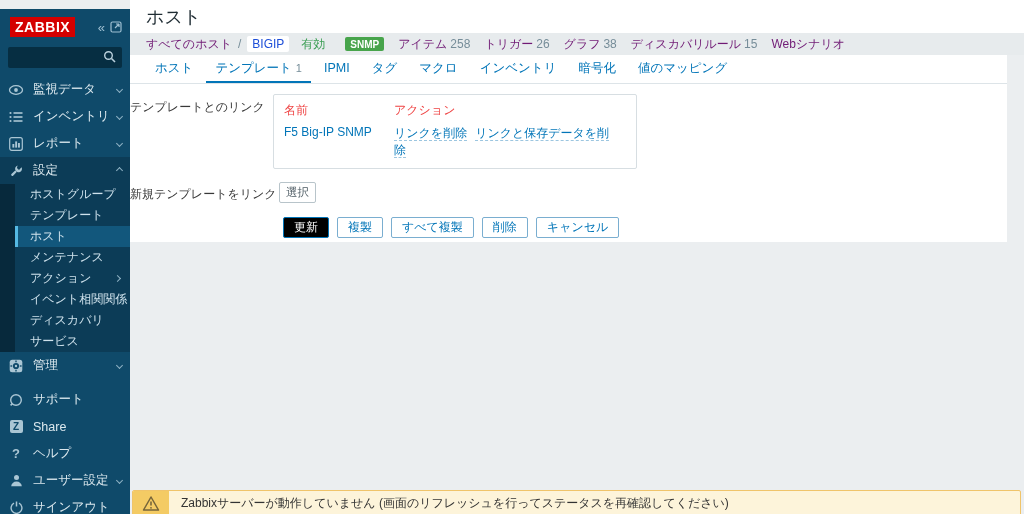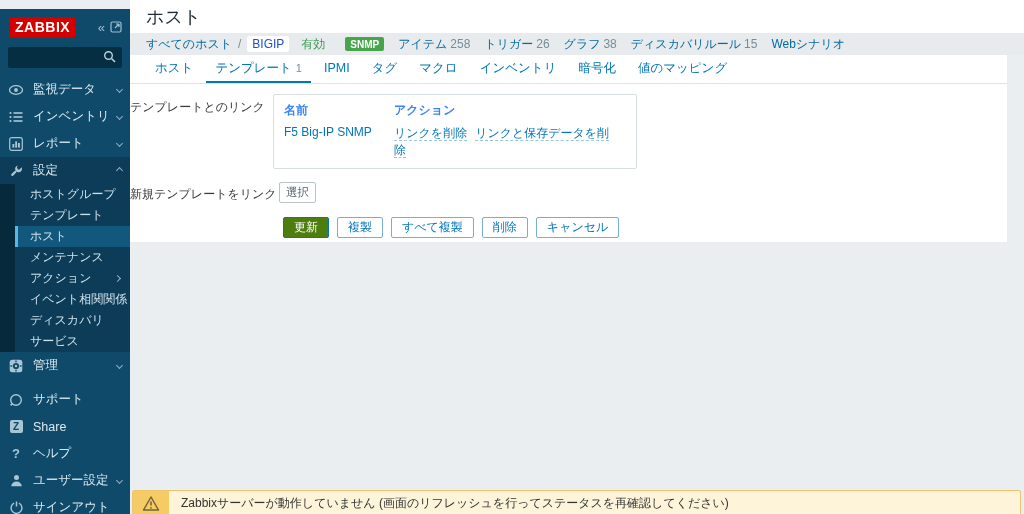--- a/index.html
+++ b/index.html
@@ -42,21 +42,21 @@
   .zshare { width:13px; height:13px; background:#aac6d4; color:#0f4a6a; font-size:10px;
     font-weight:bold; display:flex; align-items:center; justify-content:center; border-radius:2px; }
   .qmark { font-size:13px; font-weight:bold; color:#aac6d4; }
 
   
   .main { position:absolute; left:130px; top:0; width:894px; height:514px; }
   .titlebar { background:#fff; height:33px; display:flex; align-items:center; padding-left:16px; }
   .page-title { font-size:18px; color:#1f2c33; }
   .breadcrumb { background:#e7ebed; height:22px; display:flex; align-items:center;
     padding-left:16px; font-size:12px; gap:6px; white-space:nowrap; }
-  .bc-link { color:#0369a1; text-decoration:none; cursor:pointer; }
+  .bc-link { color:#701a75; text-decoration:none; cursor:pointer; }
   .bc-sep { color:#768d99; }
   .bc-chip { background:#fff; color:#1d4ed8; padding:1px 5px; border-radius:2px; }
   .bc-status { color:#3a9e53; cursor:pointer; margin-left:6px; }
   .bc-badge { background:#47a44b; color:#fff; font-size:10px; font-weight:bold;
     padding:1.5px 5px; border-radius:2px; margin-left:14px; }
   .bc-stat { margin-left:8px; }
   .bc-count { color:#768d99; margin-left:3px; }
 
   .panel { background:#fff; width:877px; }
   .tabs { display:flex; align-items:stretch; height:29px; padding-left:16px;
@@ -65,35 +65,35 @@
     color:#0275b8; cursor:pointer; border-bottom:2px solid transparent; }
   .tab.active { border-bottom-color:#0275b8; }
   .tab .cnt { color:#768d99; font-size:11px; margin-left:4px; }
 
   .form { padding:10px 0 4px 0; }
   .form-row { display:flex; margin-bottom:12px; }
   .form-label { width:143px; text-align:right; padding-right:10px; font-size:12px;
     color:#383838; padding-top:5px; white-space:nowrap; }
   .lt-box { width:364px; border:1px solid #d7dee2; border-radius:2px; padding:7px 10px 9px; }
   .lt-grid { display:grid; grid-template-columns:110px auto; row-gap:6px; font-size:12px; }
-  .lt-head { color:#3b82f6;font-weight:bold; }
+  .lt-head { color:#ef4444; }
   .lt-link { color:#0275b8; cursor:pointer; }
   .lt-action { color:#0275b8; cursor:pointer; border-bottom:1px dashed #9cc6e0; margin-right:8px; }
   .ms-wrap { display:flex; align-items:center; }
   .ms-input { width:306px; height:21px; border:1px solid #ccd5d9; border-radius:2px;
     font-size:12px; padding:0 6px; color:#333;
     font-family:"Liberation Sans","DejaVu Sans",sans-serif; }
   .ms-input::placeholder { color:#9aa8b0; }
   .btn-select { margin-left:6px; height:21px; background:#fff; border:1px solid #b8c4ca;
     border-radius:2px; color:#4d5b63; font-size:11.5px; padding:0 6px; cursor:pointer;
     font-family:inherit; }
   .btn-row { display:flex; gap:8px; margin-left:153px; margin-top:14px; }
   .btn { height:21px; font-size:12px; padding:0 10px; border-radius:2px; cursor:pointer;
     font-family:inherit; }
-  .btn.primary { background:#4d7c0f; border:1px solid #0275b8; color:#fff; }
+  .btn.primary { background:#000000; border:1px solid #0275b8; color:#fff; }
   .btn.secondary { background:#fff; border:1px solid #7aaed0; color:#0275b8; }
 
   
   .warning { position:absolute; left:2px; top:490px; width:889px; height:26px;
     background:#fdf4da; border:1px solid #f0c46a; border-radius:2px;
     display:flex; align-items:stretch; overflow:hidden; }
   .warn-icon-box { width:36px; background:#f4cb64; display:flex; align-items:center;
     justify-content:center; flex:none; }
   .warn-text { font-size:12px; color:#333; display:flex; align-items:center; padding-left:12px;
     white-space:nowrap; }

